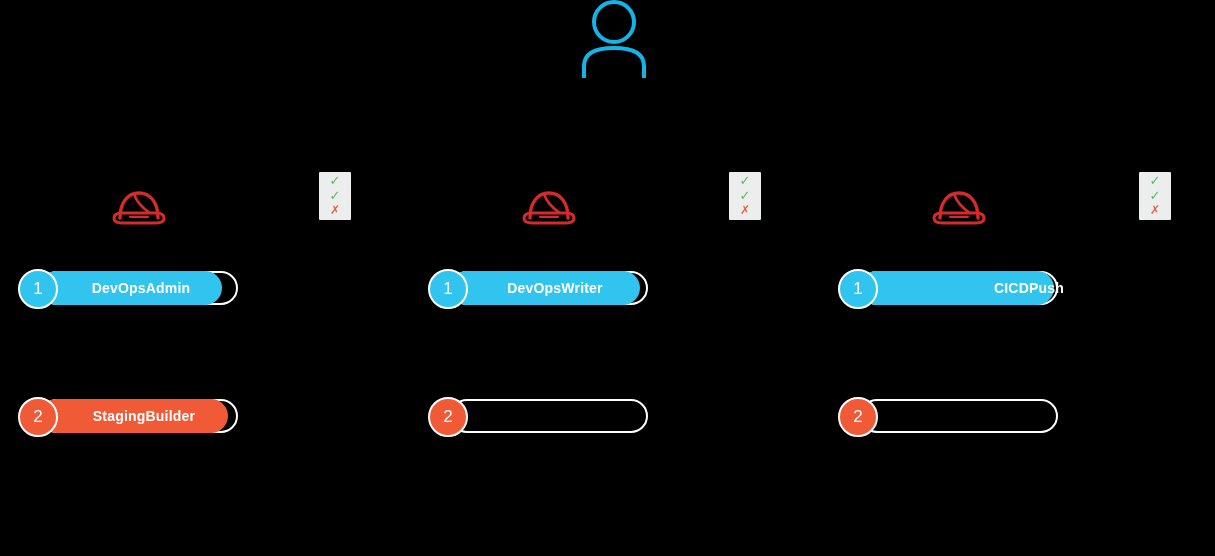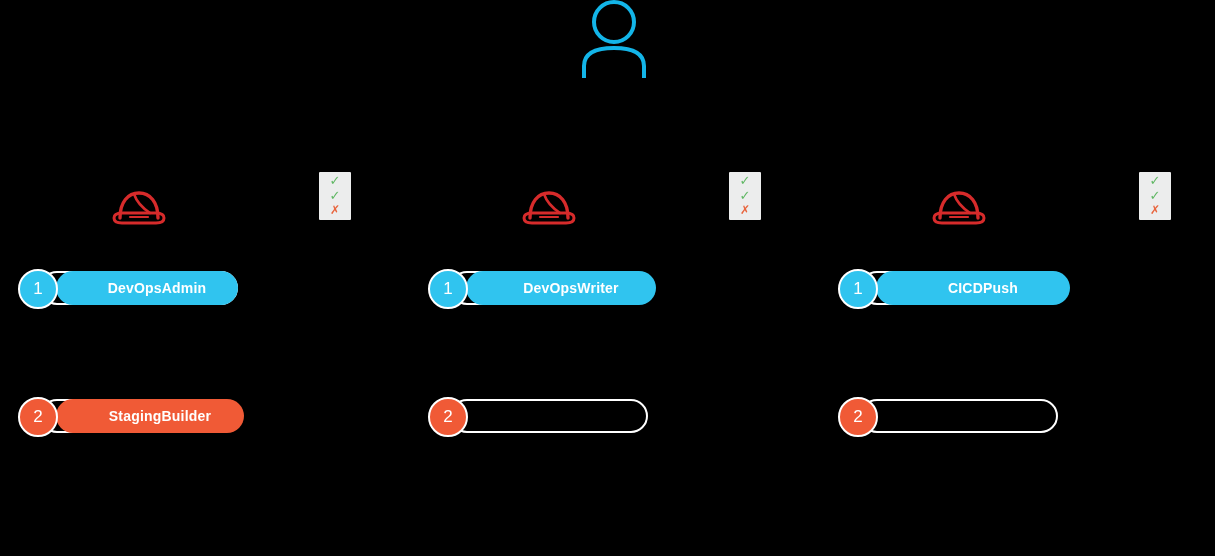--- a/index.html
+++ b/index.html
@@ -89,21 +89,21 @@
     height: 34px;
     border: 2px solid #ffffff;
     border-radius: 19px;
     box-sizing: border-box;
     background: transparent;
   }
 
   
   .pill-fill {
     position: absolute;
-    left: 38px;
+    left: 22px;
     top: 2px;
     height: 34px;
     border-radius: 19px;
     box-sizing: border-box;
     display: flex;
     align-items: center;
     justify-content: center;
   }
 
   .pill-label {
@@ -232,21 +232,21 @@
     </div>
 
     <div class="checklist" style="left:301px;">
       <span class="mark ok">✓</span>
       <span class="mark ok">✓</span>
       <span class="mark no">✗</span>
     </div>
 
     <div class="pill-row row-cyan" style="left:0px; top:269px; width:240px;">
       <div class="pill-track" style="width:198px;"></div>
-      <div class="pill-fill" style="width:194px;">
+      <div class="pill-fill" style="width:194px;justify-content:flex-end;">
         <span class="pill-label">CICDPush</span>
       </div>
       <div class="pill-badge">1</div>
     </div>
 
     <div class="pill-row row-orange" style="left:0px; top:397px; width:240px;">
       <div class="pill-track" style="width:198px;"></div>
       <div class="pill-badge">2</div>
     </div>
   </div>

